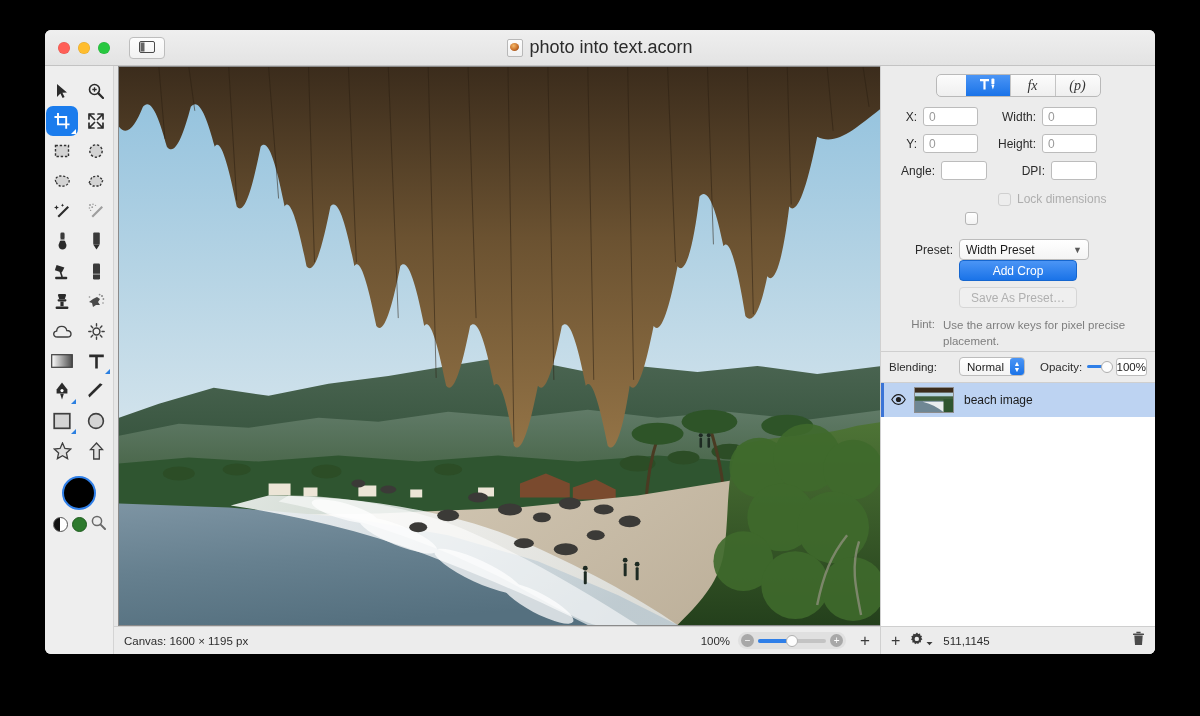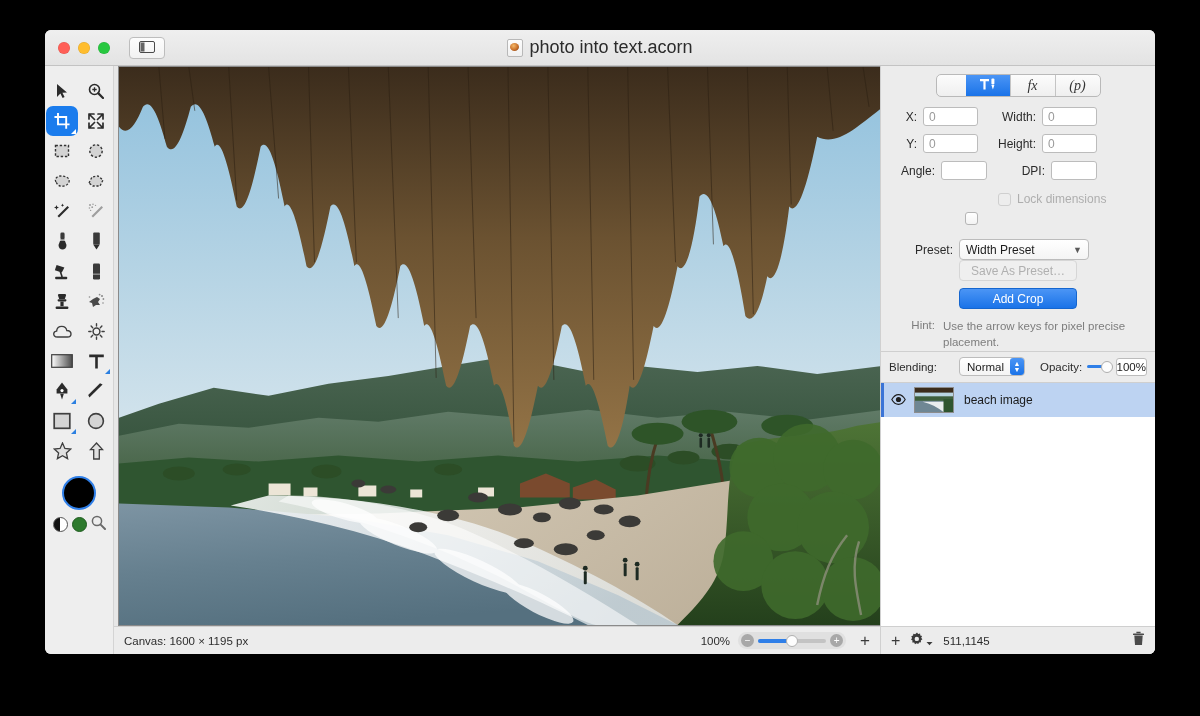--- a/index.html
+++ b/index.html
@@ -1079,28 +1079,28 @@
           </div>
 
           <div class="frow" style="margin-bottom:0;">
             <span class="flabel" style="width:62px;">Preset:</span>
             <span class="popup" style="width:130px;">
               <span>Width Preset</span>
               <span class="chev">▼</span>
             </span>
           </div>
 
+          <div class="frow" style="margin-bottom:6px;">
+            <span style="width:68px;"></span>
+            <span class="btn primary" style="width:118px;">Add Crop</span>
+          </div>
+
           <div class="frow" style="margin-bottom:7px;">
             <span style="width:68px;"></span>
             <span class="btn disabled" style="width:118px;">Save As Preset…</span>
-          </div>
-
-          <div class="frow" style="margin-bottom:6px;">
-            <span style="width:68px;"></span>
-            <span class="btn primary" style="width:118px;">Add Crop</span>
           </div>
 
           <div class="hintrow">
             <span class="hintlabel">Hint:</span>
             <span class="hinttext">Use the arrow keys for pixel precise placement.</span>
           </div>
         </div>
 
         <div class="layerdivider"></div>
 

